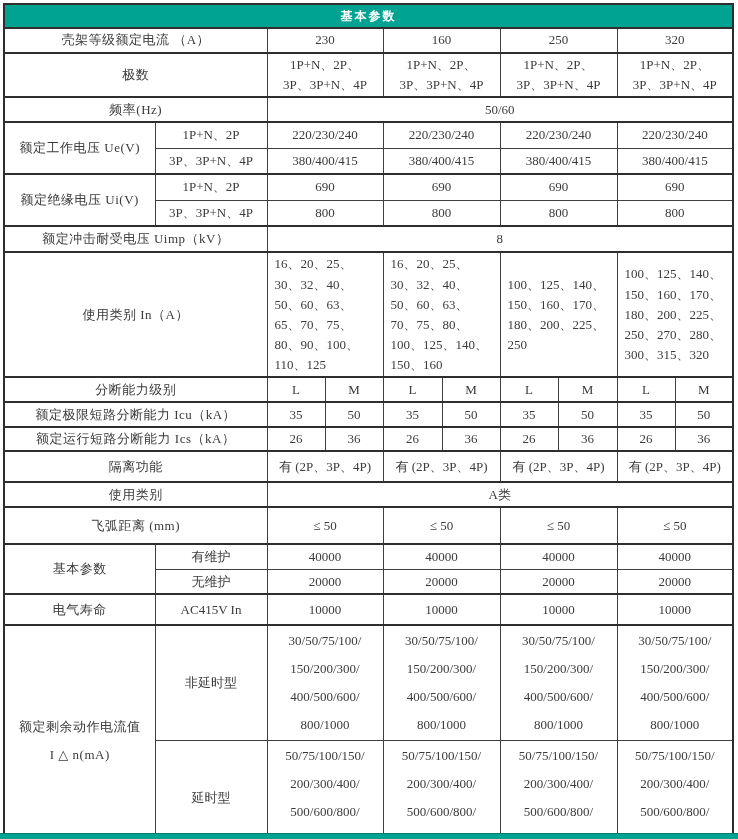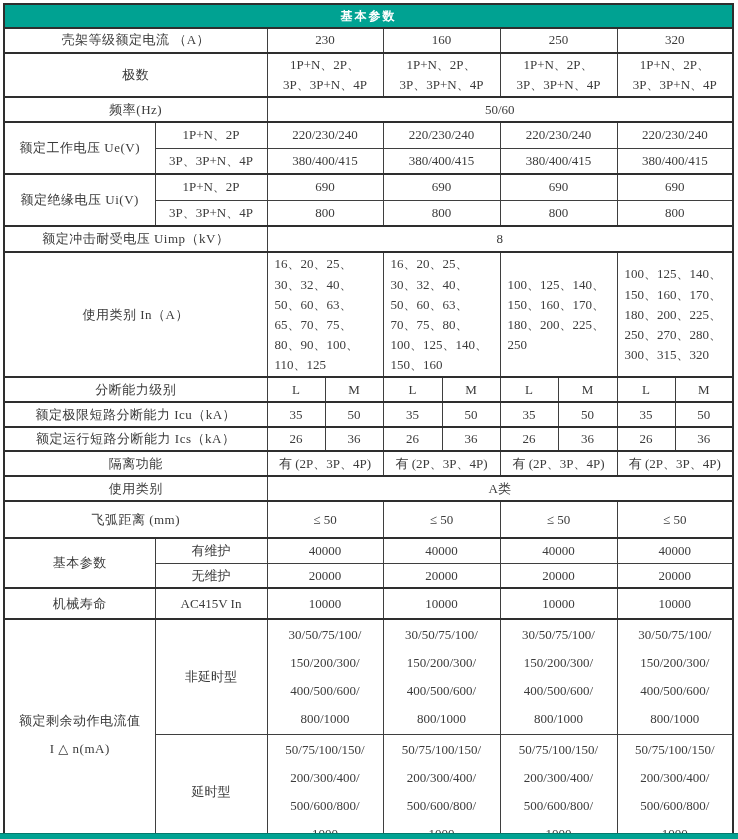--- a/index.html
+++ b/index.html
@@ -191,21 +191,21 @@
     <td>26</td>
     <td>36</td>
     <td>26</td>
     <td>36</td>
     <td>26</td>
     <td>36</td>
     <td>26</td>
     <td>36</td>
   </tr>
 
-  <tr class="g" style="height:25px">
+  <tr class="g" style="height:31px">
     <td class="lbl" colspan="2">隔离功能</td>
     <td colspan="2">有 (2P、3P、4P)</td>
     <td colspan="2">有 (2P、3P、4P)</td>
     <td colspan="2">有 (2P、3P、4P)</td>
     <td colspan="2">有 (2P、3P、4P)</td>
   </tr>
 
   <tr class="g" style="height:25px">
     <td class="lbl" colspan="2">使用类别</td>
     <td colspan="8">A类</td>
@@ -229,21 +229,21 @@
   </tr>
   <tr style="height:25px">
     <td>无维护</td>
     <td colspan="2">20000</td>
     <td colspan="2">20000</td>
     <td colspan="2">20000</td>
     <td colspan="2">20000</td>
   </tr>
 
   <tr class="g" style="height:31px">
-    <td class="lbl">机械寿命</td>
+    <td class="lbl">电气寿命</td>
     <td>AC415V In</td>
     <td colspan="2">10000</td>
     <td colspan="2">10000</td>
     <td colspan="2">10000</td>
     <td colspan="2">10000</td>
   </tr>
 
   <tr class="g tall" style="height:112px">
     <td class="lbl" rowspan="2">额定剩余动作电流值
 I △ n(mA)</td>

